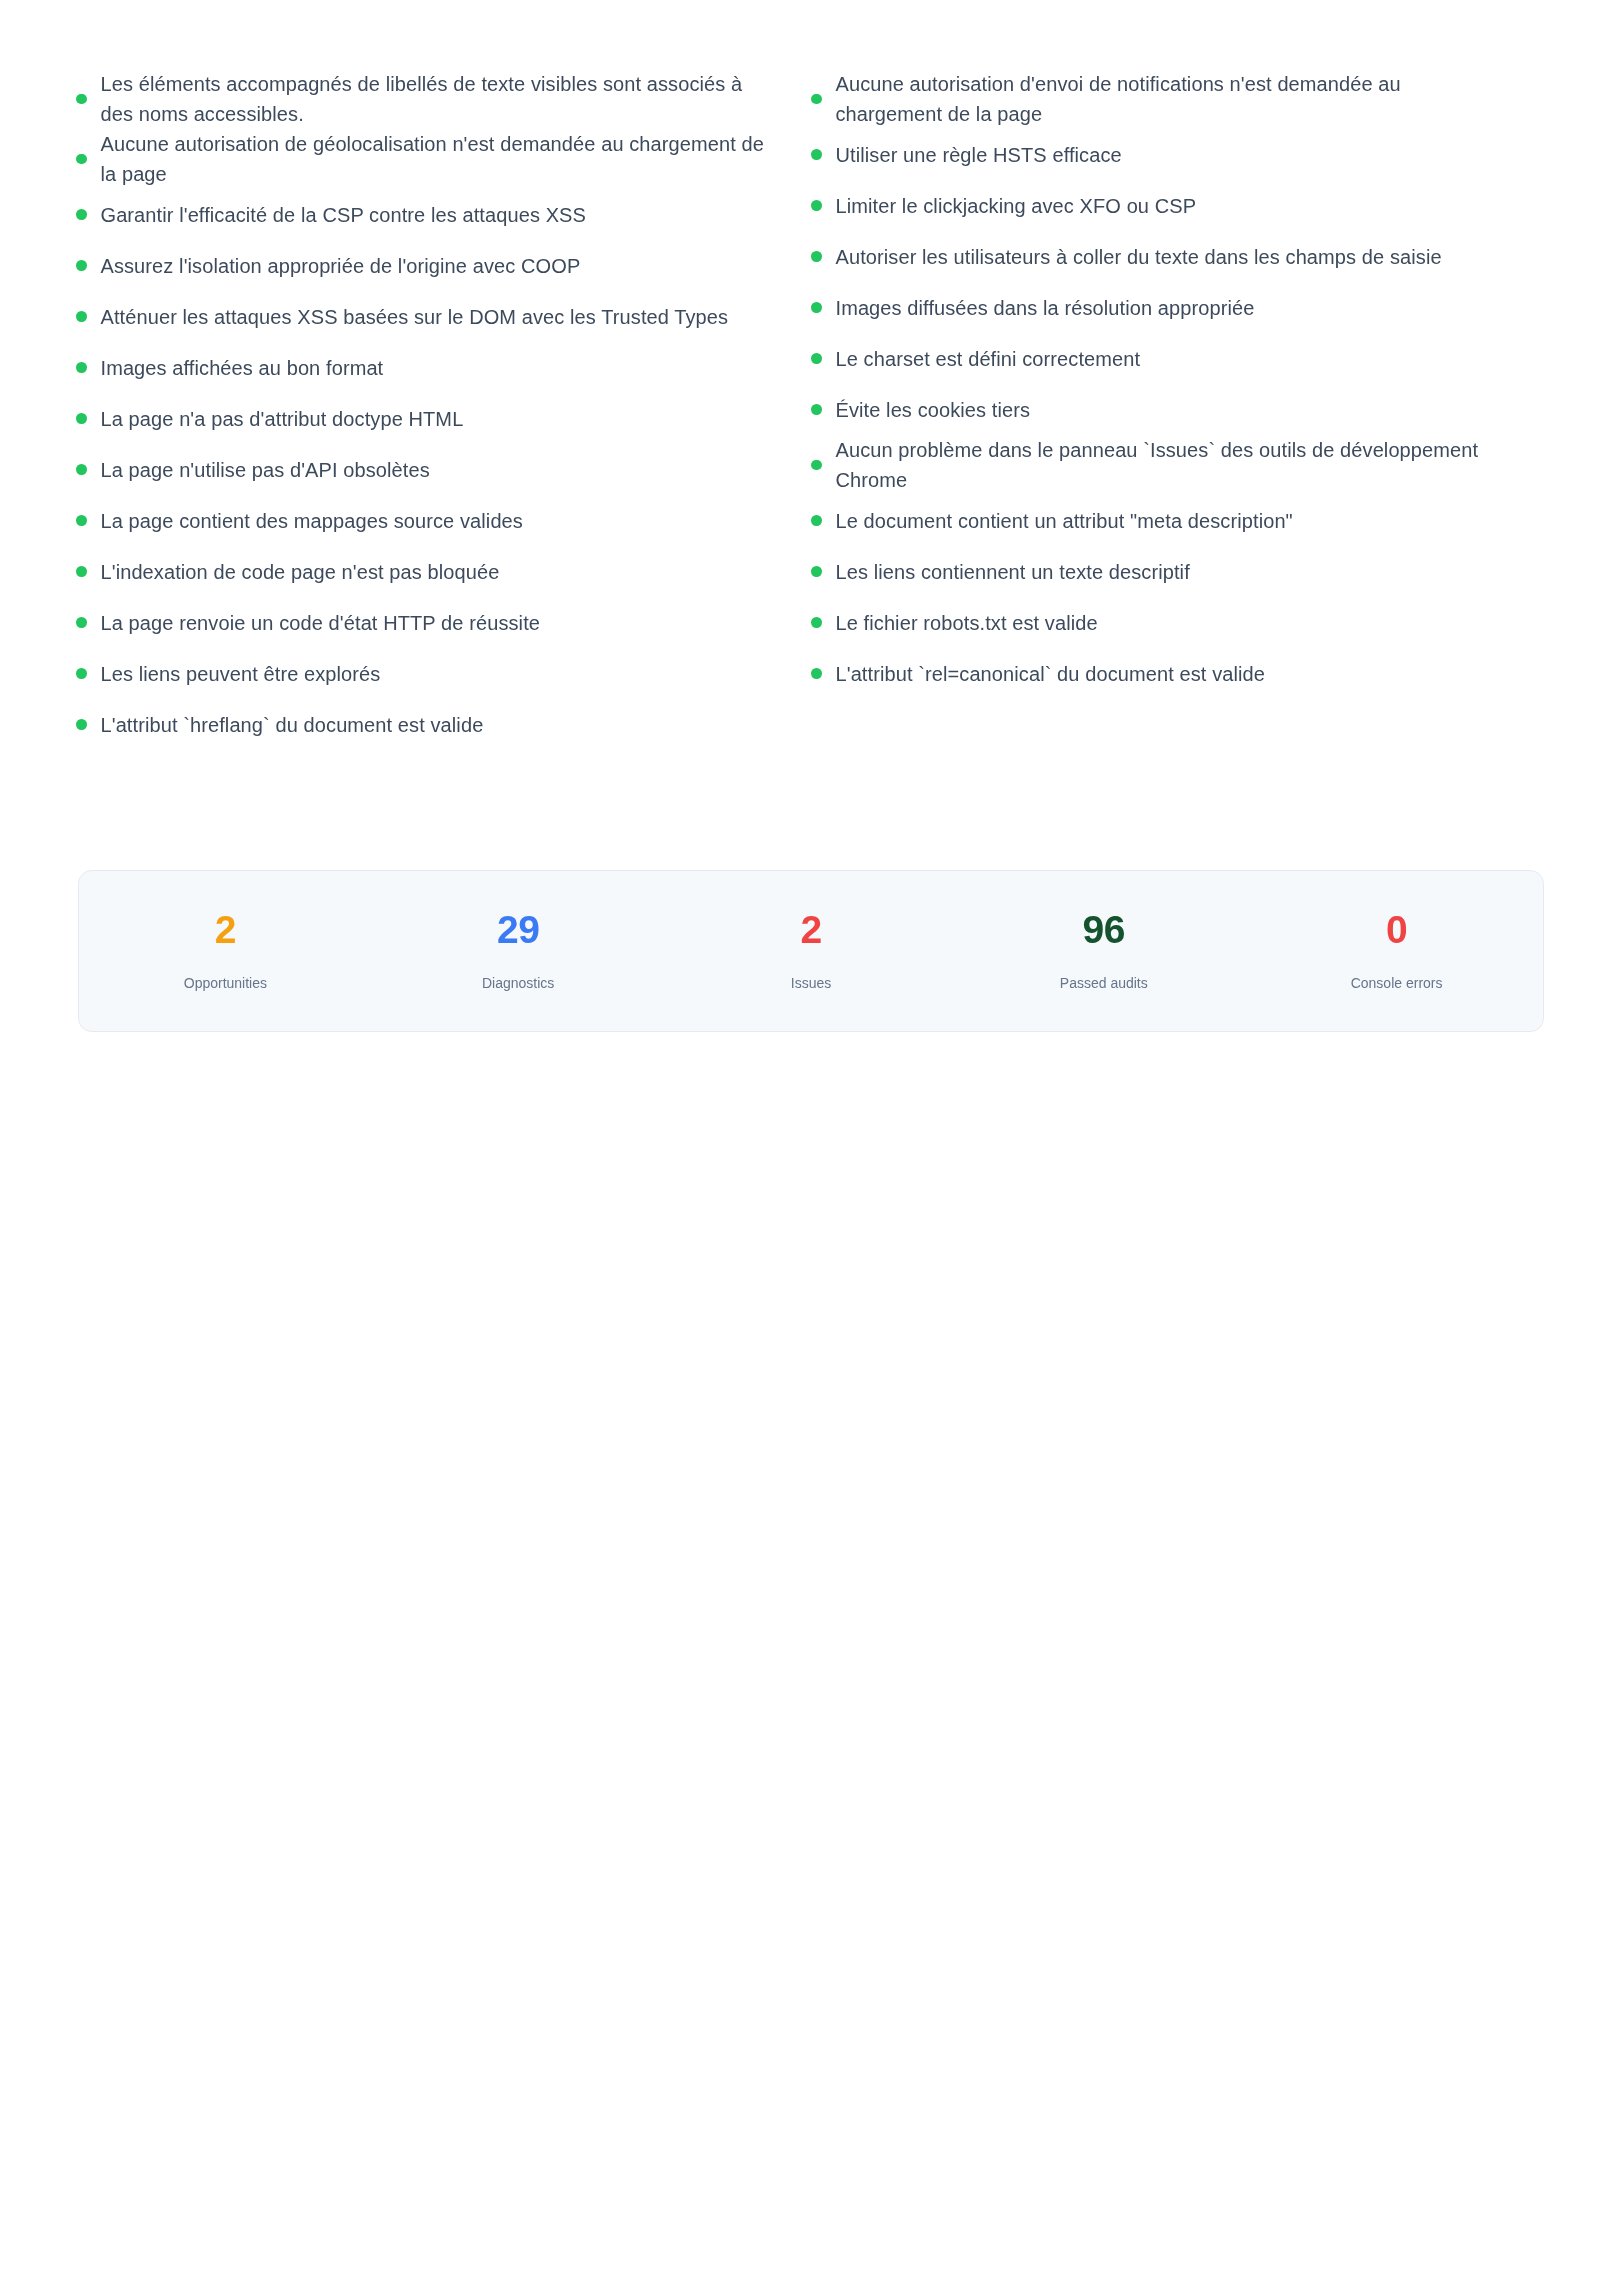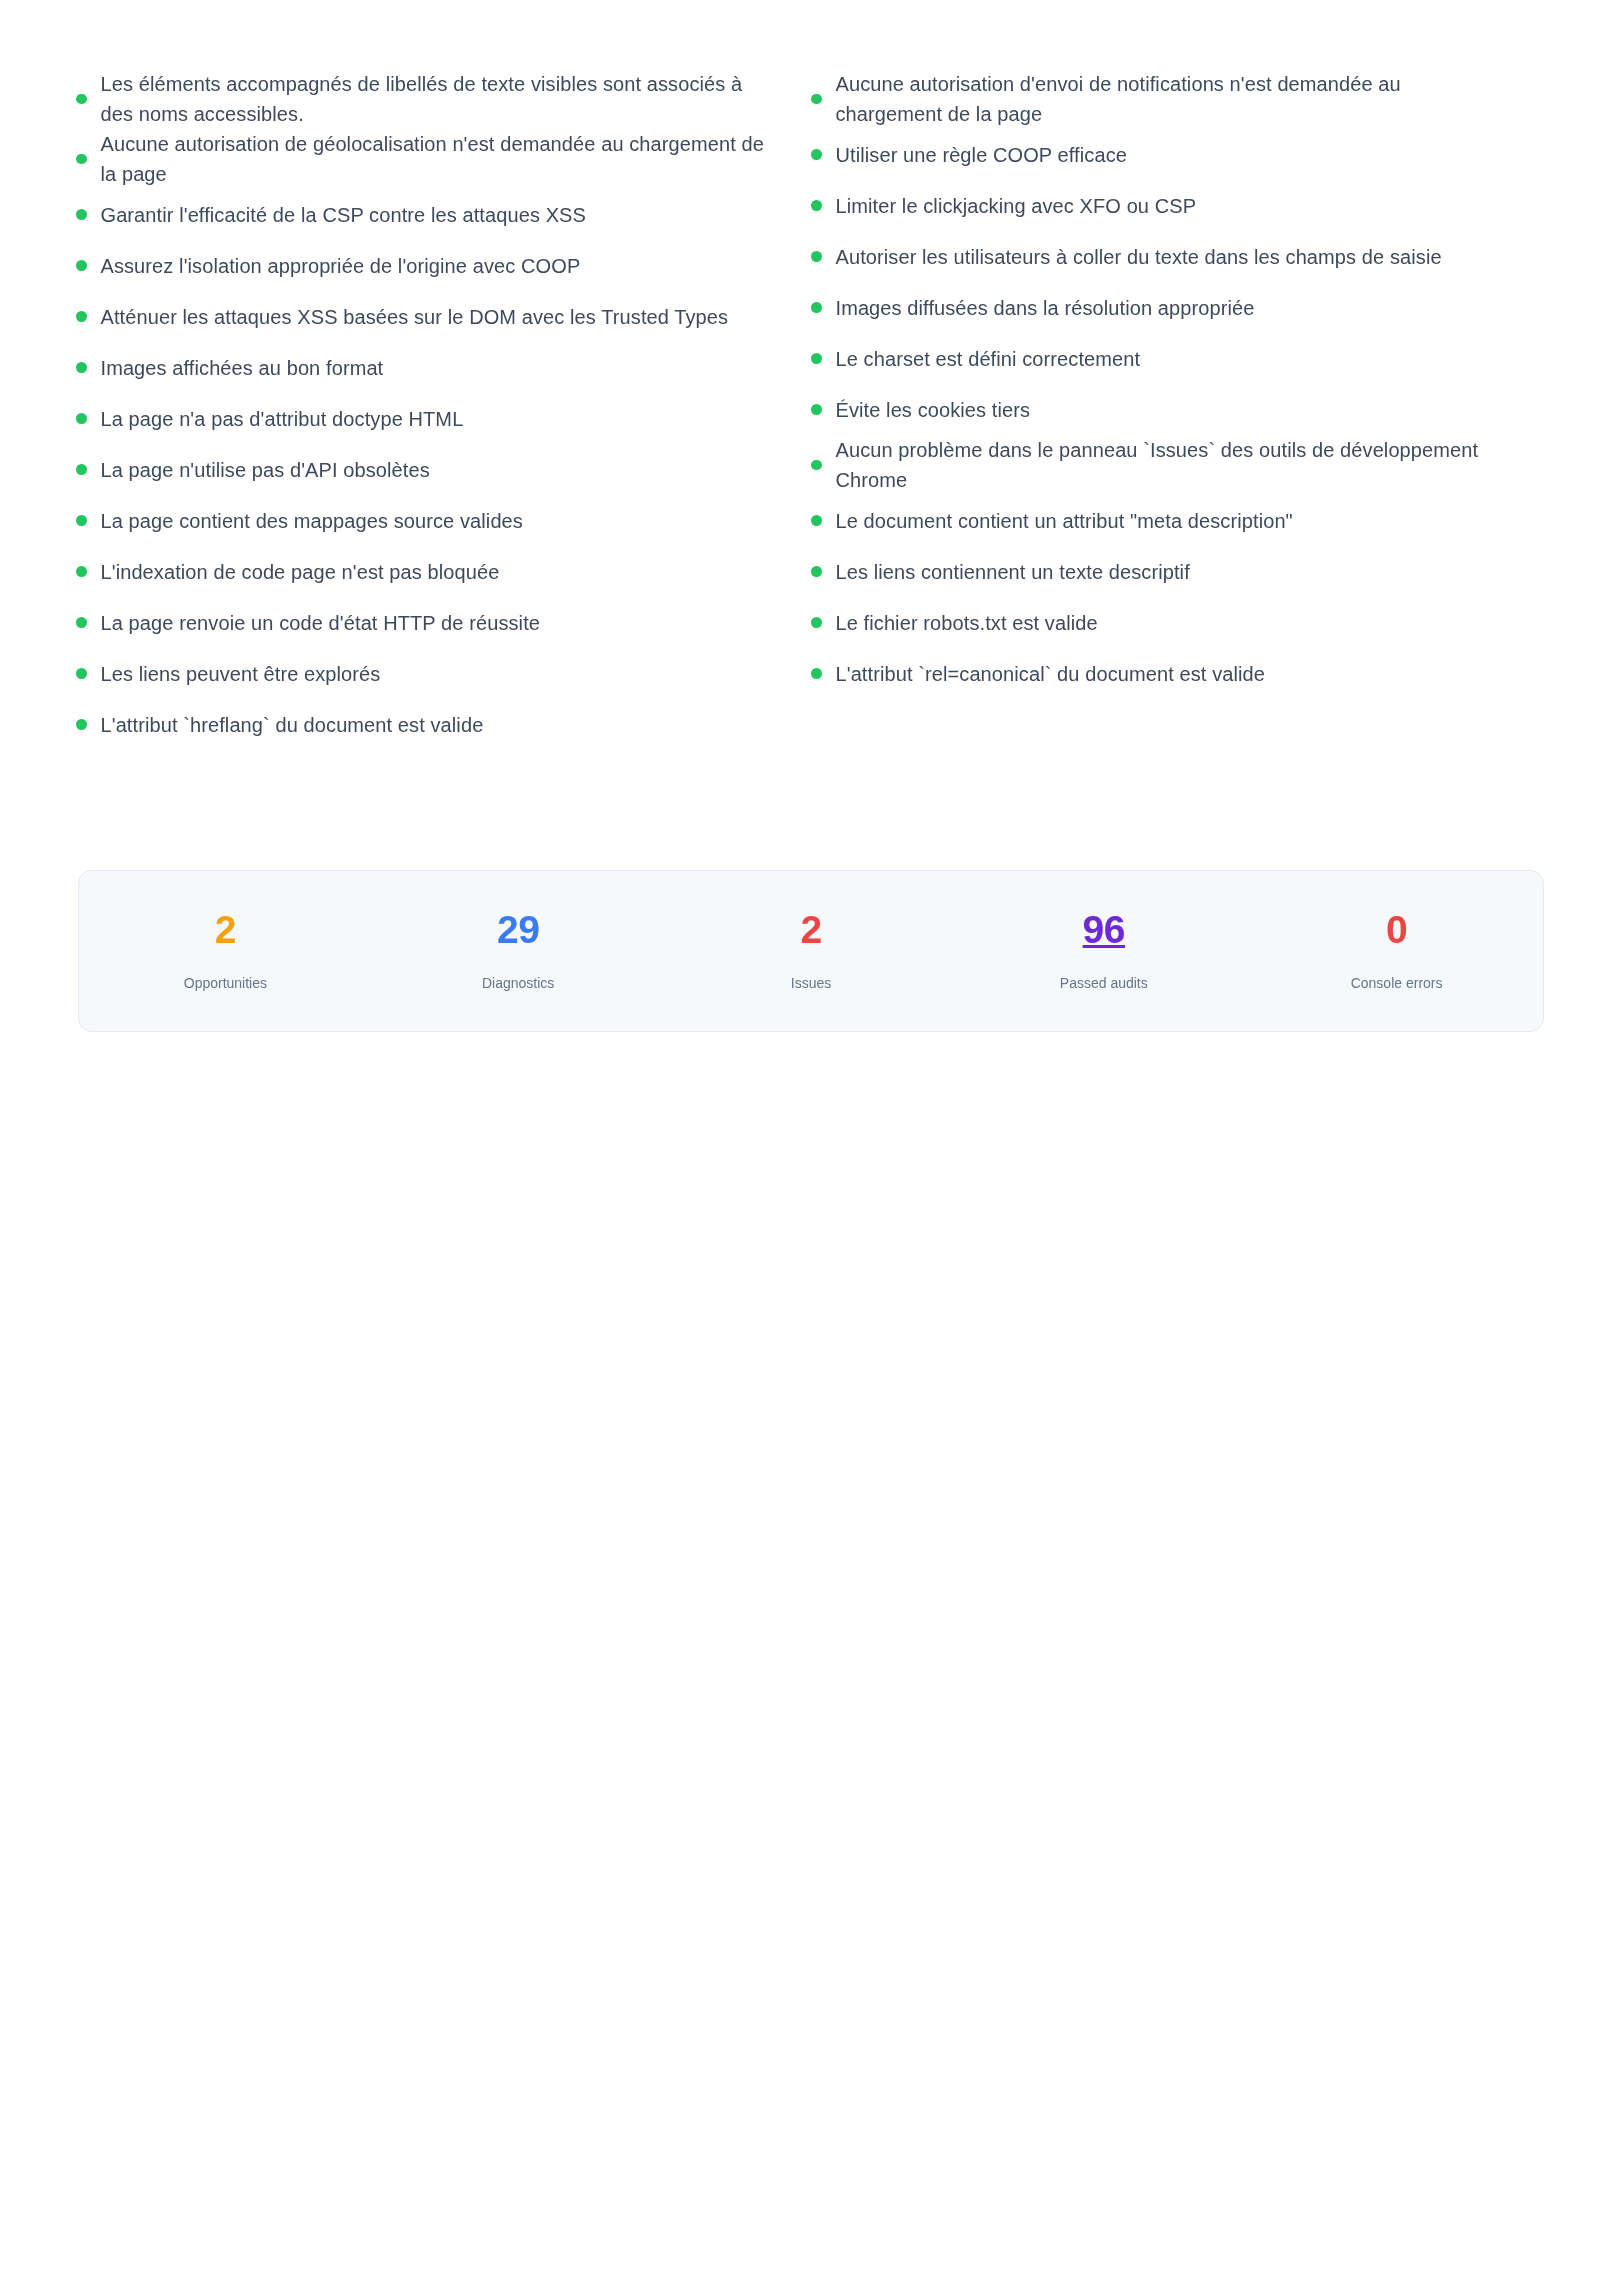--- a/index.html
+++ b/index.html
@@ -175,21 +175,21 @@
       </div>
     </div>
 
     <div class="audit-col">
       <div class="audit-item">
         <span class="audit-dot" style="background: rgb(34, 197, 94);"></span>
         <span class="audit-label">Aucune autorisation d'envoi de notifications n'est demandée au chargement de la page</span>
       </div>
       <div class="audit-item">
         <span class="audit-dot" style="background: rgb(34, 197, 94);"></span>
-        <span class="audit-label">Utiliser une règle COOP efficace</span>
+        <span class="audit-label">Utiliser une règle HSTS efficace</span>
       </div>
       <div class="audit-item">
         <span class="audit-dot" style="background: rgb(34, 197, 94);"></span>
         <span class="audit-label">Limiter le clickjacking avec XFO ou CSP</span>
       </div>
       <div class="audit-item">
         <span class="audit-dot" style="background: rgb(34, 197, 94);"></span>
         <span class="audit-label">Autoriser les utilisateurs à coller du texte dans les champs de saisie</span>
       </div>
       <div class="audit-item">
@@ -235,21 +235,21 @@
     </div>
     <div class="stat">
       <div class="stat-value" style="color: rgb(58, 123, 245);">29</div>
       <div class="stat-label">Diagnostics</div>
     </div>
     <div class="stat">
       <div class="stat-value" style="color: rgb(238, 68, 68);">2</div>
       <div class="stat-label">Issues</div>
     </div>
     <div class="stat">
-      <div class="stat-value" style="color: #6d28d9; text-decoration: underline;">96</div>
+      <div class="stat-value" style="color: #14532d;">96</div>
       <div class="stat-label">Passed audits</div>
     </div>
     <div class="stat">
       <div class="stat-value" style="color: rgb(238, 68, 68);">0</div>
       <div class="stat-label">Console errors</div>
     </div>
   </div>
 
   <div class="page-footer">
     <span>28</span><span class="sep">/</span><span>28</span>

